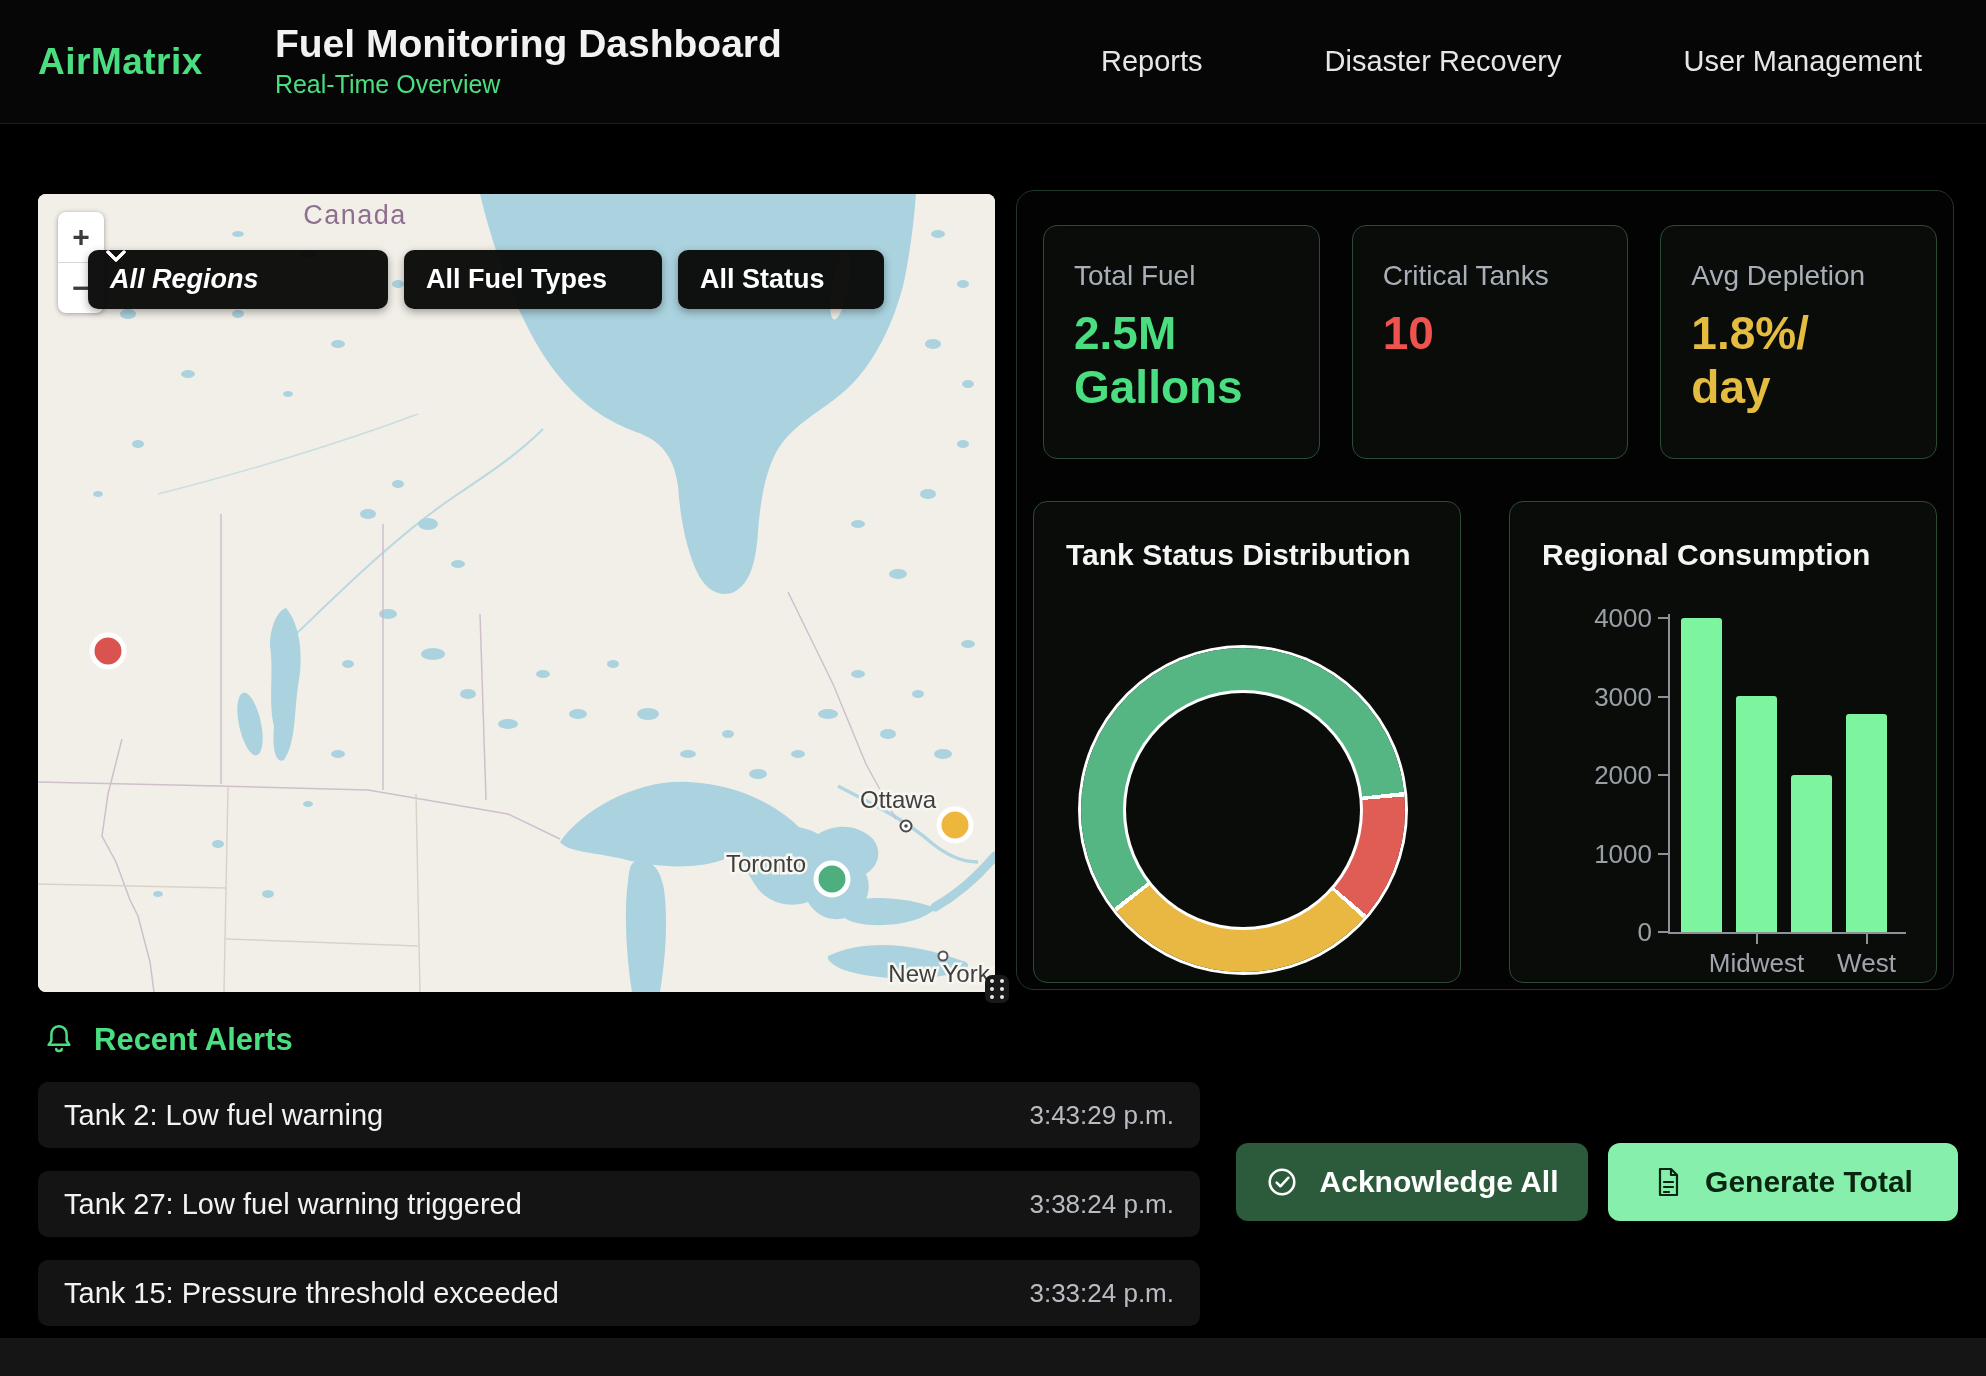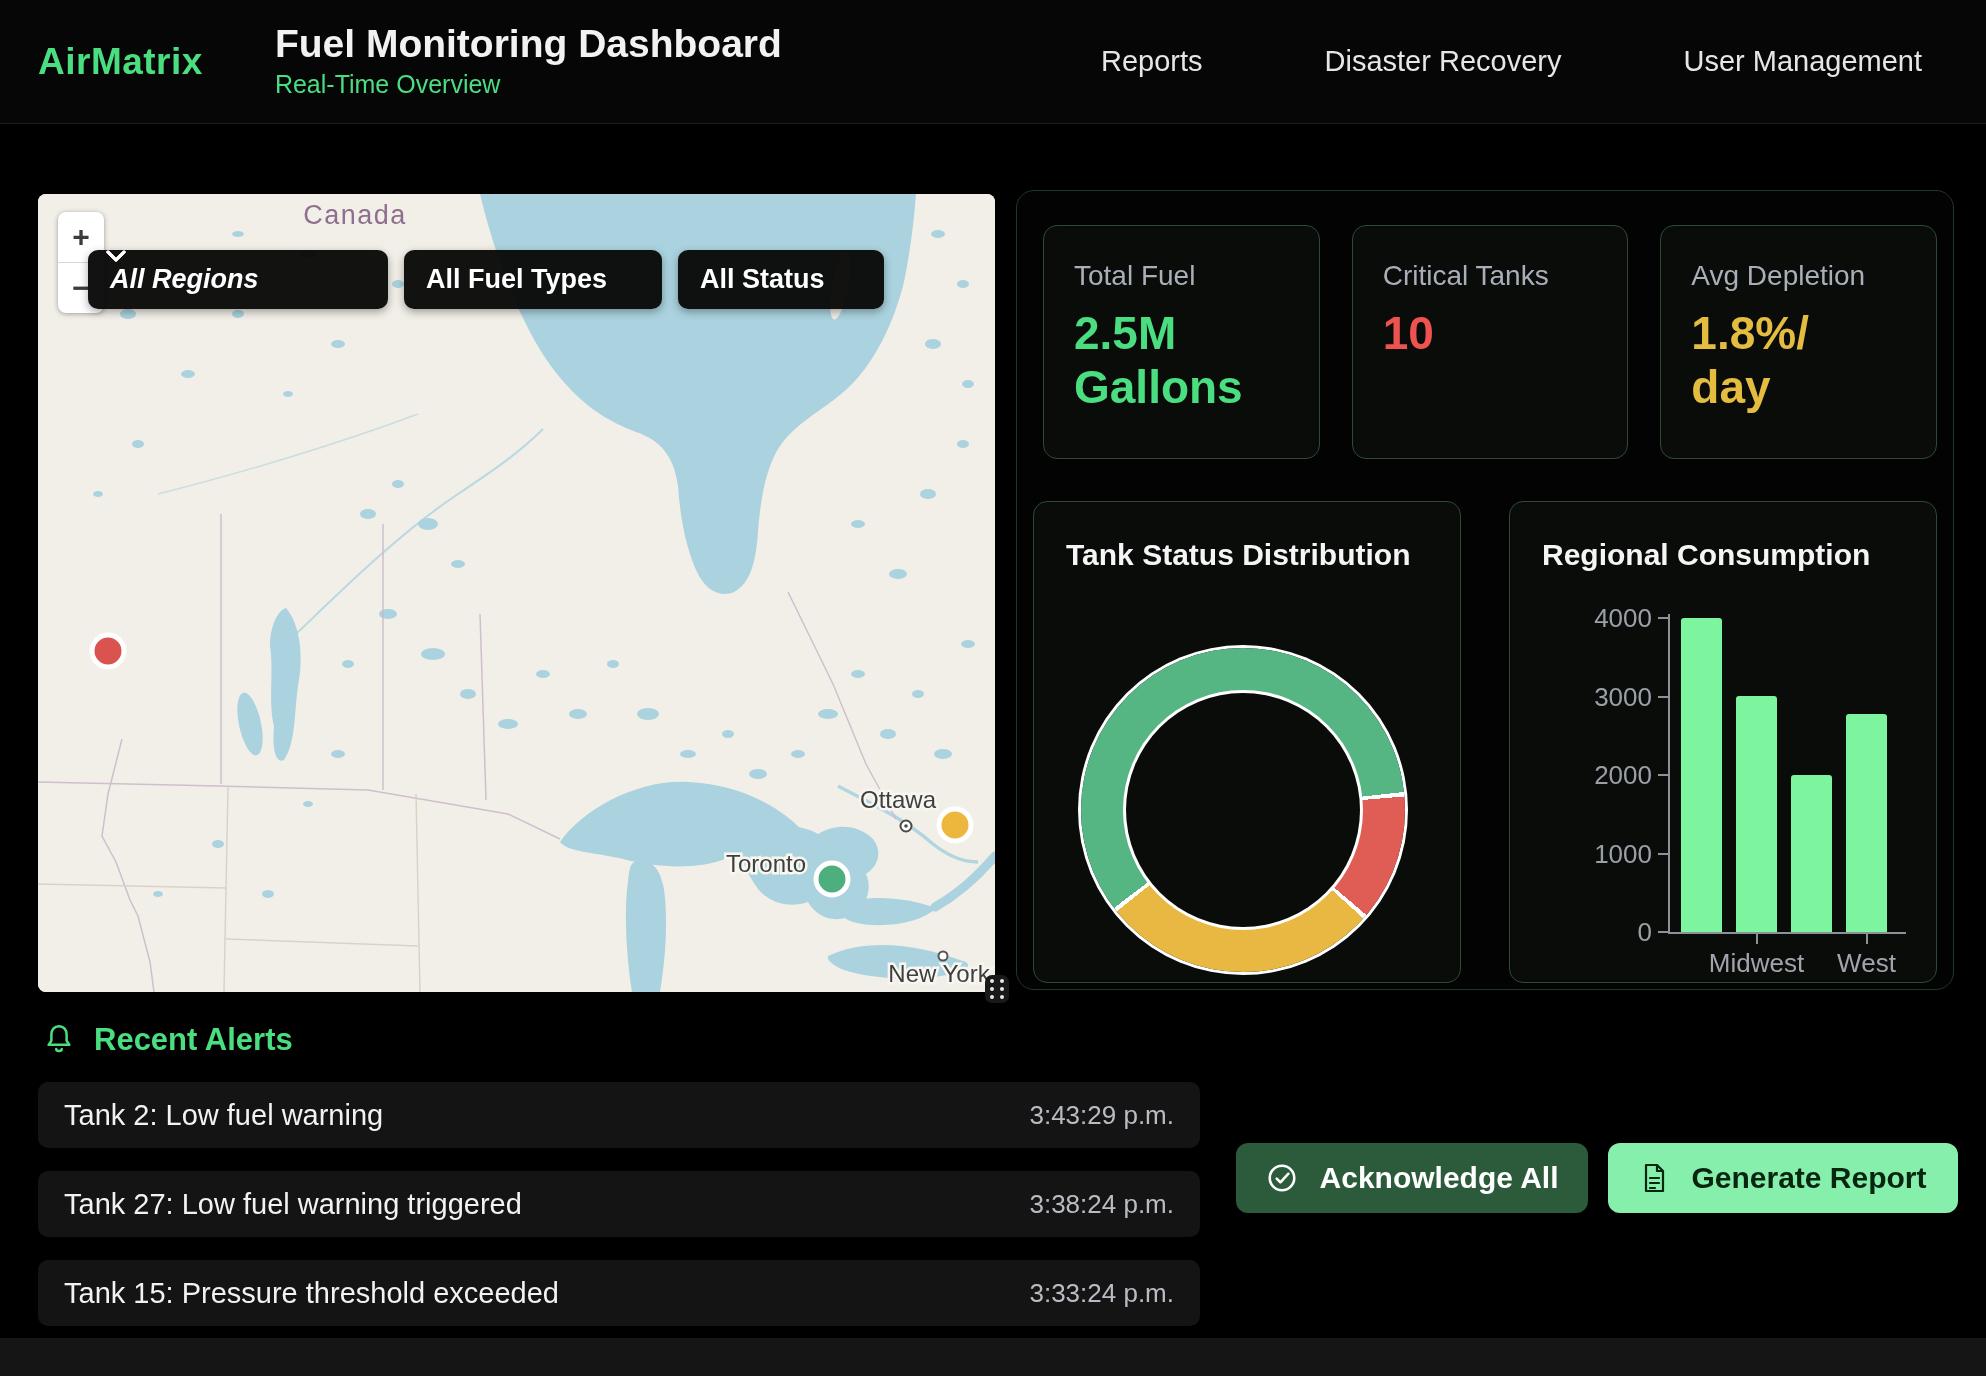--- a/index.html
+++ b/index.html
@@ -62,21 +62,21 @@
   .xtick-mark{position:absolute;width:2px;height:10px;background:#8d9299;top:432px;}
   .xtick-label{position:absolute;top:446px;width:160px;text-align:center;font-size:26px;color:#a0a5ad;}
   
   .alerts-title-row{position:absolute;left:42px;top:1022px;display:flex;align-items:center;gap:18px;}
   .alerts-title{font-size:31px;font-weight:bold;color:#4ade80;}
   .alert-row{position:absolute;left:38px;width:1162px;height:66px;background:#141414;border-radius:10px;
     display:flex;align-items:center;padding:0 26px;box-sizing:border-box;cursor:pointer;}
   .alert-msg{font-size:29px;color:#f2f2f2;}
   .alert-time{margin-left:auto;font-size:26px;color:#b9bdc3;}
   
-  .btn{position:absolute;top:1143px;height:70px;border-radius:12px;display:flex;align-items:center;
+  .btn{position:absolute;top:1143px;height:78px;border-radius:12px;display:flex;align-items:center;
     justify-content:center;gap:22px;font-size:30px;font-weight:bold;cursor:pointer;box-sizing:border-box;}
   .btn-ack{left:1236px;width:352px;background:#2b5b3b;color:#fff;}
   .btn-report{left:1608px;width:350px;background:#86efac;color:#08250f;}
   .footer{position:absolute;left:0;top:1338px;width:1986px;height:38px;background:#151515;}
 </style>
 </head>
 <body>
 
 <div class="header">
   <div class="logo">AirMatrix</div>
@@ -320,16 +320,16 @@
     <path d="M10 15.5 L13.5 19 L21 11" fill="none" stroke="#fff" stroke-width="2.4" stroke-linecap="round" stroke-linejoin="round"></path>
   </svg>
   <span>Acknowledge All</span>
 </div>
 <div class="btn btn-report">
   <svg width="30" height="32" viewBox="0 0 28 32">
     <path d="M6 3 H17 L23 9 V29 H6 Z" fill="none" stroke="#08250f" stroke-width="2.2" stroke-linejoin="round"></path>
     <path d="M17 3 V9 H23" fill="none" stroke="#08250f" stroke-width="2.2" stroke-linejoin="round"></path>
     <path d="M10 16 H19 M10 21 H19 M10 26 H15" fill="none" stroke="#08250f" stroke-width="2.2" stroke-linecap="round"></path>
   </svg>
-  <span>Generate Report</span>
+  <span>Generate Total</span>
 </div>
 
 <div class="footer"></div>
 
 </body></html>

